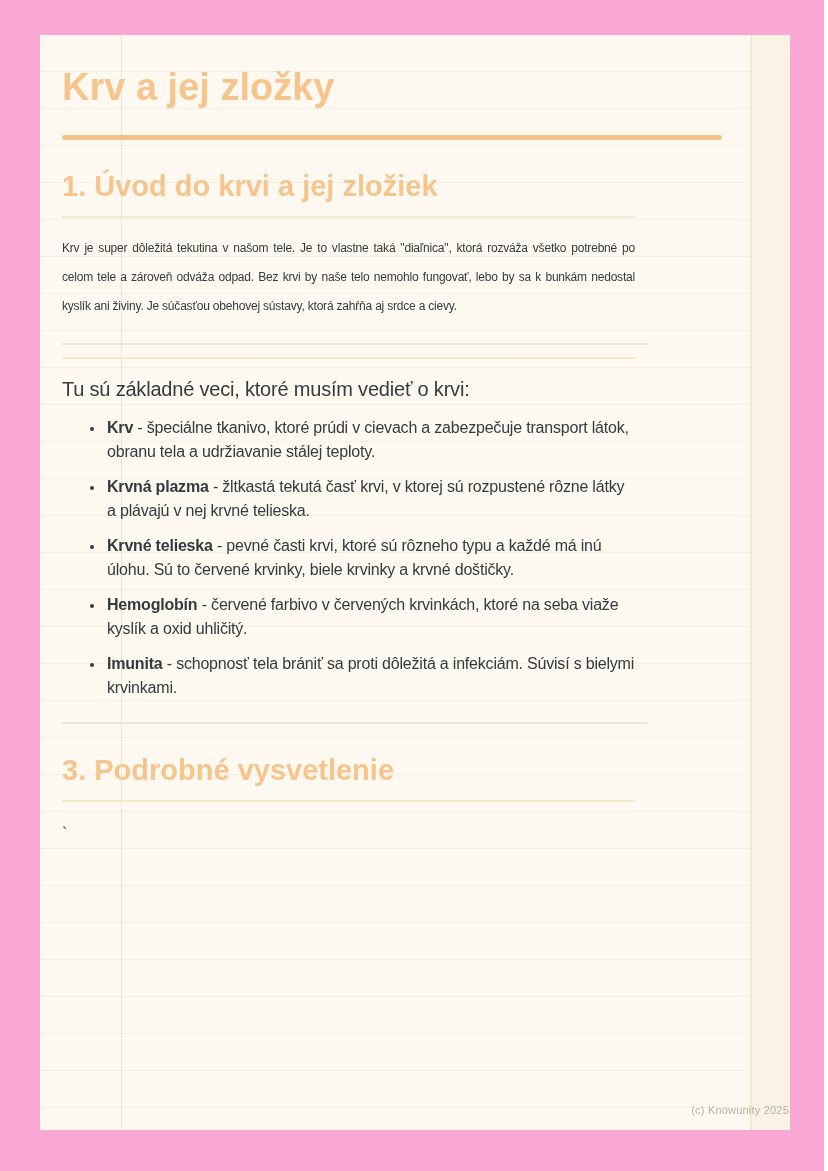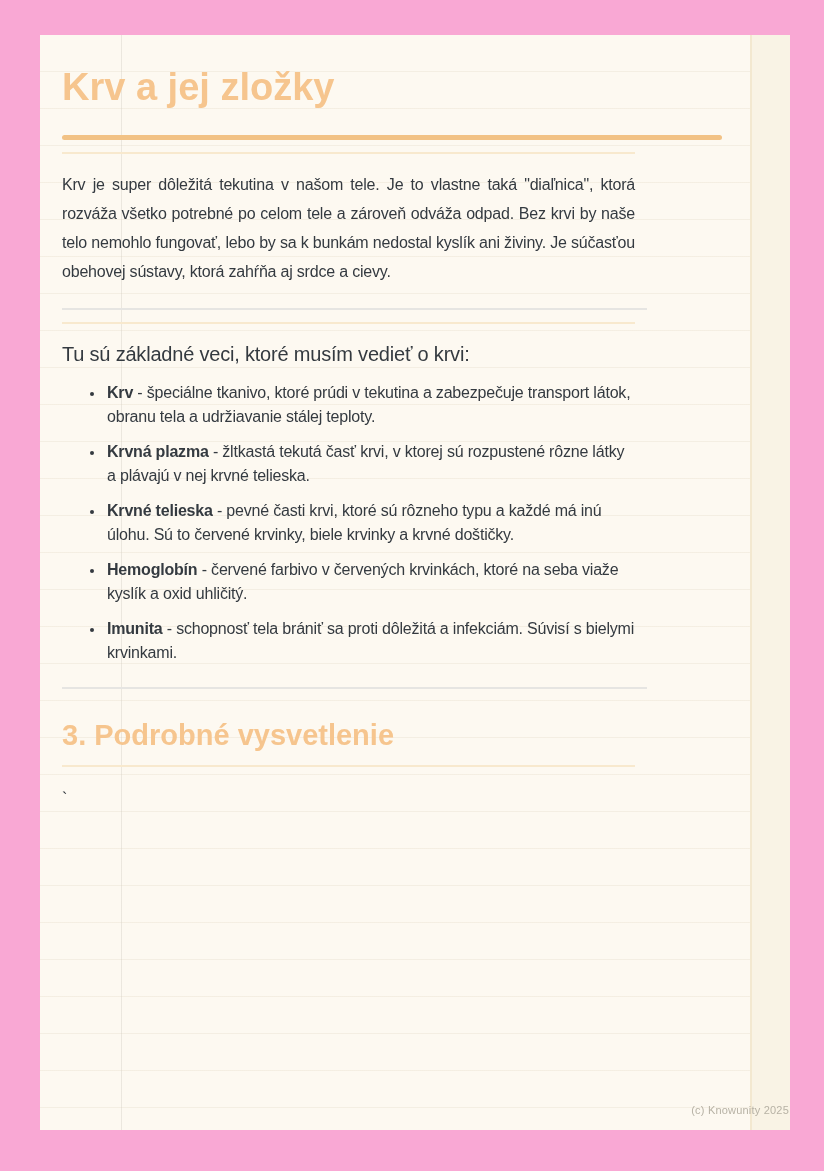--- a/index.html
+++ b/index.html
@@ -61,21 +61,21 @@
     margin-top: 12px;
   }
   .rule-gray {
     height: 2px;
     width: calc(100% + 12px);
     background: #E6E5E2;
     margin-top: 22px;
   }
   p.body-text {
     margin: 16px 0 0 0;
-    font-size: 16px;
+    font-size: 12px;
     line-height: 29px;
     letter-spacing: -0.2px;
     color: #343A40;
     text-align: justify;
   }
   p.intro-text {
     margin: 16px 0 0 0;
     font-size: 20px;
     line-height: 29px;
     letter-spacing: -0.2px;
@@ -117,28 +117,29 @@
 <body>
 
 <div class="canvas">
   <div class="page">
     <div class="edge-strip"></div>
 
     <div class="content">
       <h1 class="doc-title">Krv a jej zložky</h1>
       <div class="rule-thick"></div>
 
+      <h2 class="section-heading">1. Úvod do krvi a jej zložiek</h2>
       <div class="rule-thin"></div>
       <p class="body-text">Krv je super dôležitá tekutina v našom tele. Je to vlastne taká "diaľnica", ktorá rozváža všetko potrebné po celom tele a zároveň odváža odpad. Bez krvi by naše telo nemohlo fungovať, lebo by sa k bunkám nedostal kyslík ani živiny. Je súčasťou obehovej sústavy, ktorá zahŕňa aj srdce a cievy.</p>
       <div class="rule-gray"></div>
 
       <div class="rule-thin"></div>
       <p class="intro-text">Tu sú základné veci, ktoré musím vedieť o krvi:</p>
       <ul class="terms">
-        <li><b>Krv</b><span> - </span><span>špeciálne tkanivo, ktoré prúdi v tekutina a zabezpečuje transport látok, obranu tela a udržiavanie stálej teploty.</span></li>
+        <li><b>Krv</b><span> - </span><span>špeciálne tkanivo, ktoré prúdi v cievach a zabezpečuje transport látok, obranu tela a udržiavanie stálej teploty.</span></li>
         <li><b>Krvná plazma</b><span> - </span><span>žltkastá tekutá časť krvi, v ktorej sú rozpustené rôzne látky a plávajú v nej krvné telieska.</span></li>
         <li><b>Krvné telieska</b><span> - </span><span>pevné časti krvi, ktoré sú rôzneho typu a každé má inú úlohu. Sú to červené krvinky, biele krvinky a krvné doštičky.</span></li>
         <li><b>Hemoglobín</b><span> - </span><span>červené farbivo v červených krvinkách, ktoré na seba viaže kyslík a oxid uhličitý.</span></li>
         <li><b>Imunita</b><span> - </span><span>schopnosť tela brániť sa proti dôležitá a infekciám. Súvisí s bielymi krvinkami.</span></li>
       </ul>
       <div class="rule-gray"></div>
 
       <h2 class="section-heading">3. Podrobné vysvetlenie</h2>
       <div class="rule-thin"></div>
       <p class="stray-mark">`</p>

